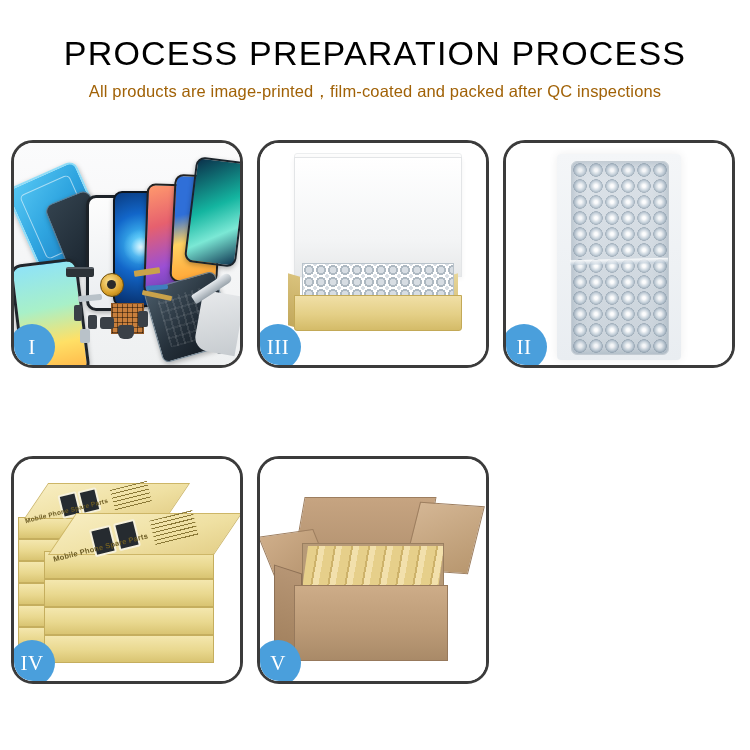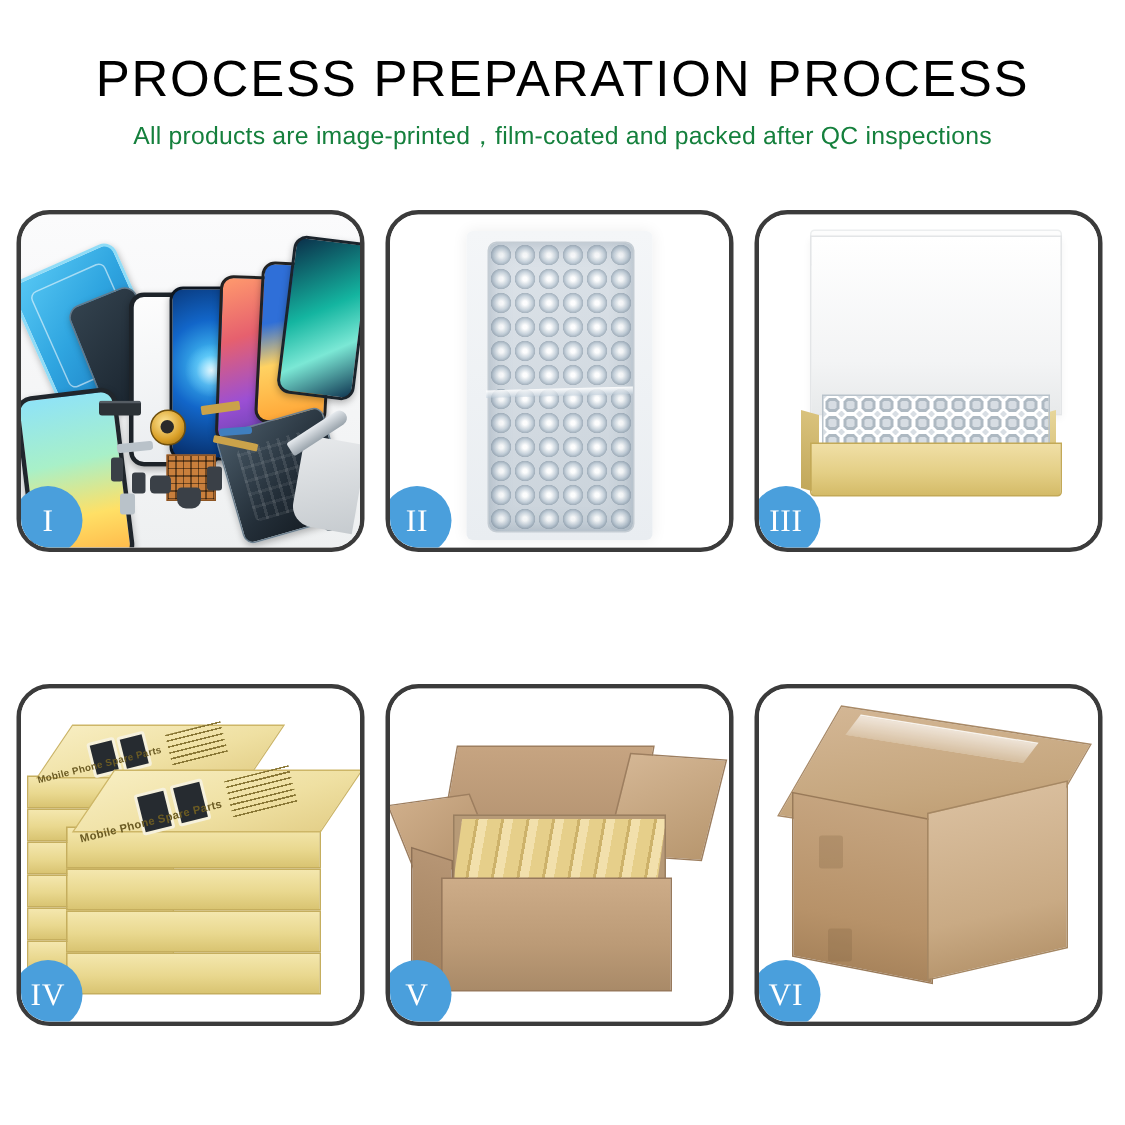--- a/index.html
+++ b/index.html
@@ -30,21 +30,21 @@
     letter-spacing: 1.2px;
     color: #000000;
     line-height: 40px;
     margin: 0;
     white-space: nowrap;
   }
   .page-subtitle {
     font-family: "Liberation Sans", sans-serif;
     font-size: 16.5px;
     font-weight: 400;
-    color: #15803d;
+    color: #a16207;
     line-height: 22px;
     margin: 7px 0 16px 0;
     letter-spacing: 0.15px;
     white-space: nowrap;
   }
 
   
   .panel-grid {
     position: absolute;
     top: 140px;
@@ -431,38 +431,38 @@
       <div class="screw" style="left:196px;top:196px;"></div>
       <div class="screw" style="left:206px;top:190px;"></div>
       <div class="screw" style="left:202px;top:204px;"></div>
       <div class="tool-hand"></div>
       <div class="tweezer"></div>
     </div>
     <div class="step-badge">I</div>
   </div>
 
   <div class="panel">
-    <div class="panel-photo scene-bubble">
-      <div class="bubble-sleeve"></div>
-      <div class="bubble-wrap"></div>
-      <div class="bubble-seam"></div>
-    </div>
-    <div class="step-badge">II</div>
-  </div>
-
-  <div class="panel">
     <div class="panel-photo scene-openbox">
       <div class="ob-lid-flap"></div>
       <div class="ob-lid-back"></div>
       <div class="ob-left-wall"></div>
       <div class="ob-right-wall"></div>
       <div class="ob-inner"></div>
       <div class="ob-front"></div>
     </div>
     <div class="step-badge">III</div>
+  </div>
+
+  <div class="panel">
+    <div class="panel-photo scene-bubble">
+      <div class="bubble-sleeve"></div>
+      <div class="bubble-wrap"></div>
+      <div class="bubble-seam"></div>
+    </div>
+    <div class="step-badge">II</div>
   </div>
 
   <div class="panel">
     <div class="panel-photo scene-stack">
 
       <div class="sbox" style="left:4px;top:58px;width:96px;height:20px;"></div>
       <div class="sbox" style="left:4px;top:80px;width:96px;height:20px;"></div>
       <div class="sbox" style="left:4px;top:102px;width:96px;height:20px;"></div>
       <div class="sbox" style="left:4px;top:124px;width:96px;height:20px;"></div>
       <div class="sbox" style="left:4px;top:146px;width:96px;height:20px;"></div>
@@ -493,25 +493,14 @@
       <div class="ct-flap-back"></div>
       <div class="ct-flap-right"></div>
       <div class="ct-flap-left"></div>
       <div class="ct-inner"></div>
       <div class="ct-side"></div>
       <div class="ct-front"></div>
     </div>
     <div class="step-badge">V</div>
   </div>
 
-  <div class="panel">
-    <div class="panel-photo scene-sealed">
-      <div class="sc-top"></div>
-      <div class="sc-tape"></div>
-      <div class="sc-face-l"></div>
-      <div class="sc-face-r"></div>
-      <div class="sc-tab" style="left:40px;top:98px;"></div>
-      <div class="sc-tab" style="left:46px;top:160px;"></div>
-    </div>
-    <div class="step-badge">VI</div>
-  </div>
 
 </div>
 
 </body></html>

